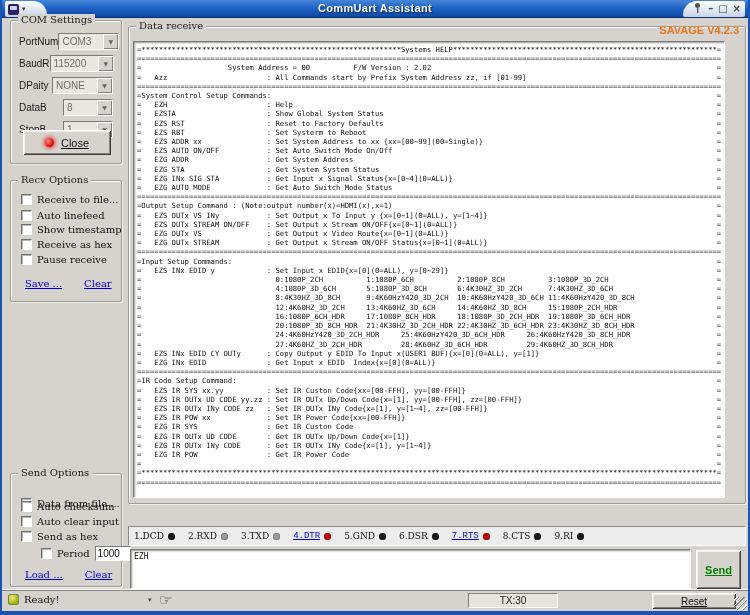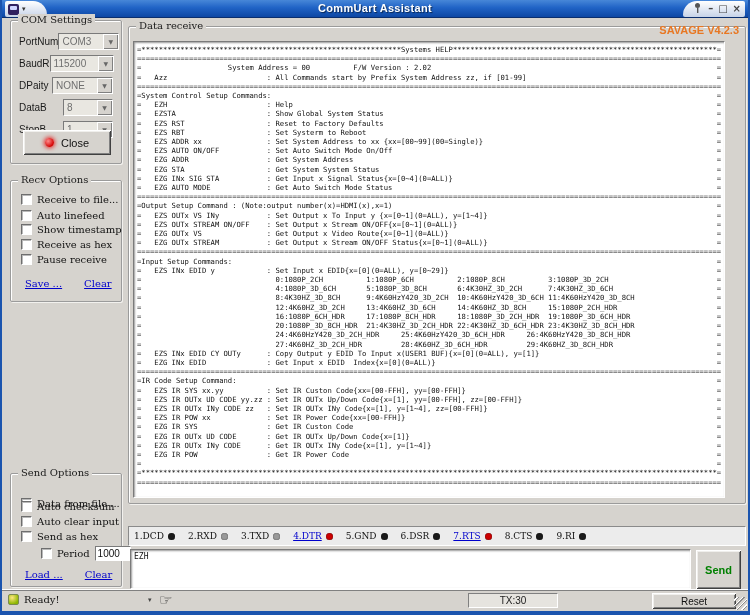--- a/index.html
+++ b/index.html
@@ -34,21 +34,21 @@
   
   .com-row{position:absolute;left:8px;right:8px;height:18px;display:flex;align-items:center;}
   .com-label{width:44px;font:10px "Liberation Sans",sans-serif;color:#1a1a1a;}
   .combo{flex:1;height:17px;background:#e9e7e1;border:1px solid;border-color:#7a7a7a #ffffff #ffffff #7a7a7a;
     display:flex;align-items:stretch;}
   .combo-value{flex:1;font:10px "Liberation Sans",sans-serif;color:#6f6f6f;padding:2px 12px 0 3px;overflow:hidden;white-space:nowrap;}
   .combo-btn{width:15px;background:#d6d3ce;display:flex;align-items:center;justify-content:center;
     box-shadow:inset 1px 1px 0 #ffffff,inset -1px -1px 0 #808080;font:6px "DejaVu Sans",sans-serif;color:#666;}
   .btn{background:#d6d3ce;border:none;
     box-shadow:inset 1px 1px 0 #ffffff,inset -1px -1px 0 #404040,inset 2px 2px 0 #f0efec,inset -2px -2px 0 #808080;
-    display:flex;align-items:center;justify-content:center;cursor:default;}
+    display:flex;align-items:center;justify-content:center;cursor:default;text-decoration:underline;}
   .close-btn{position:absolute;left:12px;bottom:8px;width:88px;height:25px;gap:7px;
     font:11px "Liberation Sans",sans-serif;color:#111;}
   .led{width:9px;height:9px;border-radius:50%;box-shadow:0 0 4px 1px rgba(230,0,0,.8);
     background:radial-gradient(circle at 35% 35%,#ff8a8a,#d40000 70%);}
   
   .chk-row{position:absolute;left:10px;display:flex;align-items:center;gap:5px;height:13px;}
   .chk{width:11px;height:11px;background:#fff;border:1px solid;border-color:#6e6e6e #ffffff #ffffff #6e6e6e;
     box-shadow:inset 1px 1px 0 #b9b9b9;flex:0 0 auto;}
   .chk-label{font:10px "DejaVu Serif",serif;color:#111;white-space:nowrap;}
   .lnk{font:10px "DejaVu Serif",serif;color:#0000cc;text-decoration:underline;cursor:pointer;}
@@ -60,21 +60,21 @@
   .terminal{position:absolute;left:4px;top:14px;width:592px;height:457px;background:#fff;
     border:1px solid;border-color:#7a7a7a #ffffff #ffffff #7a7a7a;
     box-shadow:inset 1px 1px 2px #9a9a9a;overflow:hidden;padding:3px 2px 0 3px;}
   .terminal pre{margin:0;font:7.2px/9.2px "DejaVu Sans Mono",monospace;color:#111;white-space:pre;}
   
   .pins-strip{position:absolute;left:126px;top:526px;width:618px;height:20px;background:#ececec;
     border:1px solid;border-color:#8a8a8a #ffffff #ffffff #8a8a8a;
     display:flex;align-items:center;gap:13px;padding:0 0 0 5px;}
   .pin-item{display:flex;align-items:center;gap:4px;}
   .pin-label{font:9px "DejaVu Serif",serif;color:#111;}
-  .pin-link{color:#0000cc;text-decoration:underline;cursor:pointer;}
+  .pin-link{color:#0000cc;text-decoration:underline;cursor:pointer;font-family:Liberation Mono, monospace;}
   .pin-dot{width:7px;height:7px;border-radius:50%;box-shadow:inset 0 0 1px #000;}
   
   .send-input{position:absolute;left:128px;top:549px;width:561px;height:40px;background:#fff;
     border:1px solid;border-color:#7a7a7a #ffffff #ffffff #7a7a7a;box-shadow:inset 1px 1px 2px #9a9a9a;
     font:8px "DejaVu Sans Mono",monospace;color:#111;padding:2px 3px;}
   .send-btn{position:absolute;left:694px;top:550px;width:45px;height:39px;
     font:bold 11px "Liberation Sans",sans-serif;}
   
   .statusbar{position:absolute;left:0;right:0;bottom:0;height:20px;background:#d6d3ce;
     box-shadow:0 -1px 0 #808080,0 -2px 0 #ffffff;}

